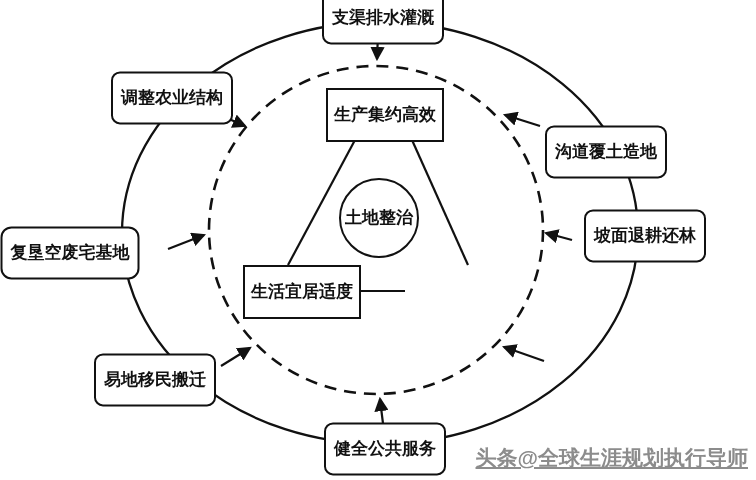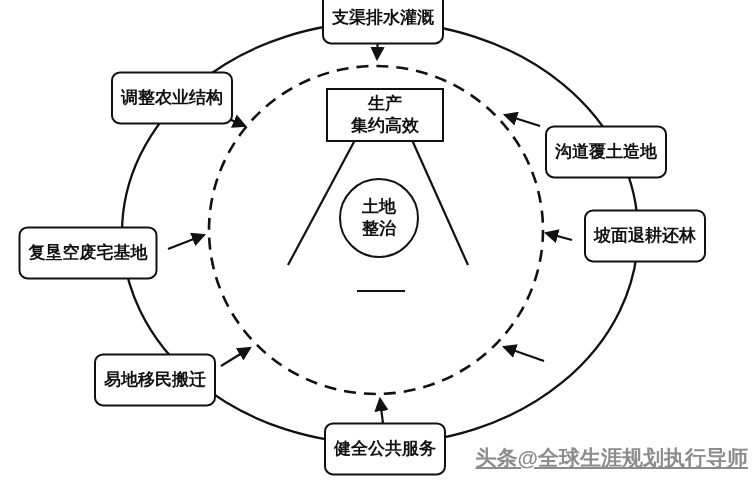--- a/index.html
+++ b/index.html
@@ -34,41 +34,41 @@
     transform: translate(-50%, -50%);
     z-index: 3;
   }
   .vertex-box {
     position: absolute;
     border: 2px solid #111111;
     background: #ffffff;
     width: 114px;
     height: 50px;
     display: flex;
-    flex-direction: column;
+    flex-direction: row;
     align-items: center;
     justify-content: center;
     font-size: 17px;
     font-weight: bold;
     color: #111111;
     line-height: 1.3;
     text-align: center;
     z-index: 3;
   }
   .center-circle {
     position: absolute;
     left: 339px;
     top: 178px;
     width: 76px;
     height: 76px;
     border: 2px solid #111111;
     border-radius: 50%;
     background: #ffffff;
     display: flex;
-    flex-direction: column;
+    flex-direction: row;
     align-items: center;
     justify-content: center;
     font-size: 17px;
     font-weight: bold;
     color: #111111;
     line-height: 1.3;
     text-align: center;
     z-index: 3;
   }
   .watermark {
@@ -109,28 +109,32 @@
     <line x1="168" y1="249" x2="204" y2="235" stroke="#111111" stroke-width="2.2" marker-end="url(#arrow)"></line>
     <line x1="572" y1="240" x2="546" y2="233" stroke="#111111" stroke-width="2.2" marker-end="url(#arrow)"></line>
     <line x1="221" y1="366" x2="250" y2="348" stroke="#111111" stroke-width="2.2" marker-end="url(#arrow)"></line>
     <line x1="544" y1="361" x2="504" y2="347" stroke="#111111" stroke-width="2.2" marker-end="url(#arrow)"></line>
     <line x1="384" y1="432" x2="380" y2="399" stroke="#111111" stroke-width="2.2" marker-end="url(#arrow)"></line>
   </svg>
 
   <div class="outer-label" style="left:383px; top:18px;">支渠排水灌溉</div>
   <div class="outer-label" style="left:172px; top:98px;">调整农业结构</div>
   <div class="outer-label" style="left:606px; top:116px;margin-top:36px;">沟道覆土造地</div>
-  <div class="outer-label" style="left:88px; top:253px;">复垦空废宅基地</div>
+  <div class="outer-label" style="left:70px; top:253px;border-radius:11px;">复垦空废宅基地</div>
   <div class="outer-label" style="left:645px; top:236px;">坡面退耕还林</div>
   <div class="outer-label" style="left:155px; top:380px;">易地移民搬迁</div>
   <div class="outer-label" style="left:385px; top:449px;">健全公共服务</div>
 
   <div class="vertex-box" style="left:326px; top:88px;">
     <div>生产</div>
     <div>集约高效</div>
+  </div>
+  <div class="vertex-box" style="left:243px; top:265px;">
+    <div>生活</div>
+    <div>宜居适度</div>
   </div>
 
   <div class="center-circle">
     <div>土地</div>
     <div>整治</div>
   </div>
 
   <div class="watermark">头条@全球生涯规划执行导师</div>
 
 </div>

